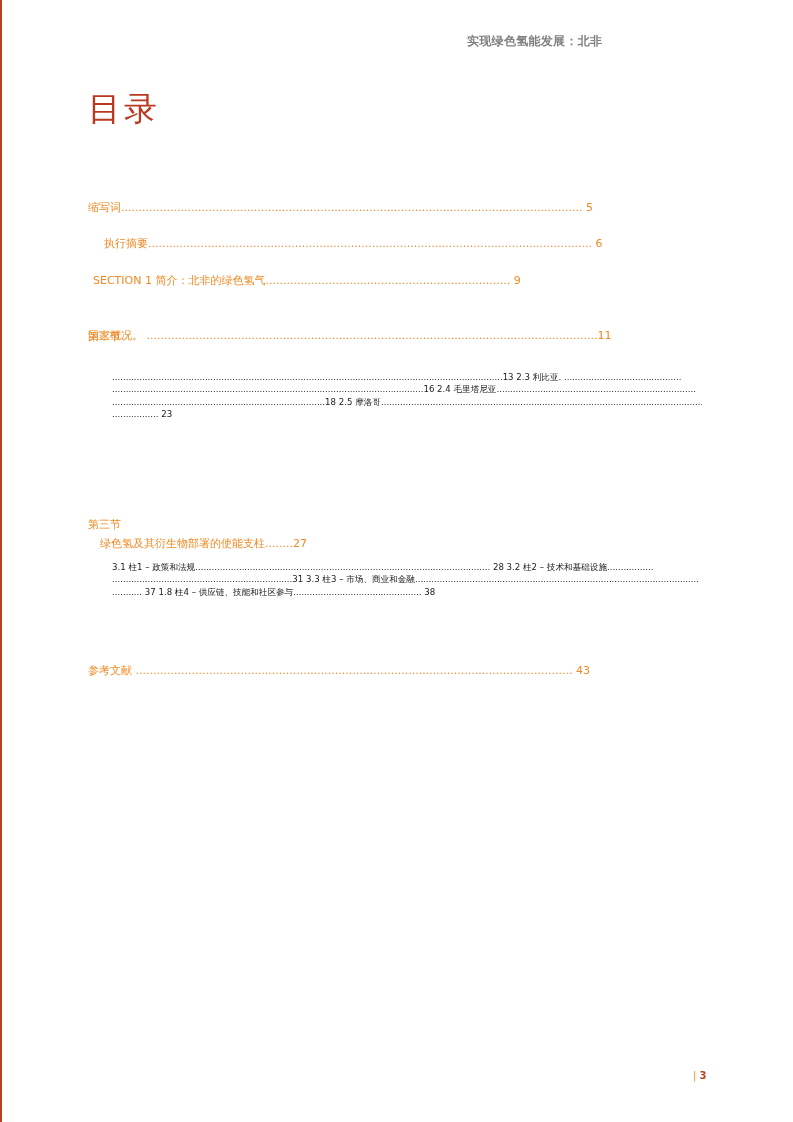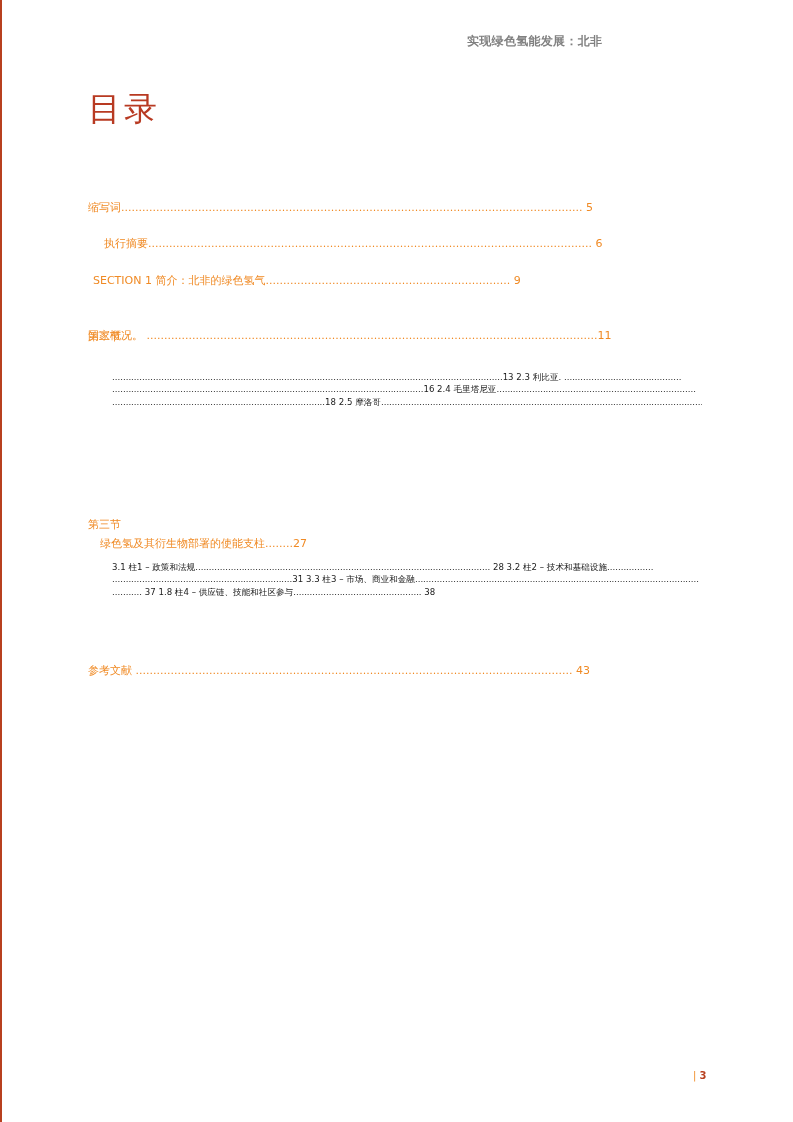--- a/index.html
+++ b/index.html
@@ -110,20 +110,21 @@
 </div>
 
 <div class="section-label" style="left:88px; top:330px;">第二节</div>
 <div class="toc-line" style="left:88px; top:329px;">
   <span>国家概况。</span> <span class="dots">.................................................................................................................................</span><span>11</span>
 </div>
 <div class="sub-block" style="top:371px;">
   <div class="sub-row">...............................................................................................................................................13 2.3 利比亚. ...........................................</div>
   <div class="sub-row">..................................................................................................................16 2.4 毛里塔尼亚.........................................................................</div>
   <div class="sub-row">..............................................................................18 2.5 摩洛哥.................................................................................................................................</div>
+  <div class="sub-row">................. 23</div>
 </div>
 
 <div class="section-label" style="left:88px; top:518px;">第三节</div>
 <div class="toc-line" style="left:88px; top:537px;margin-left:12px;">
   <span>绿色氢及其衍生物部署的使能支柱</span><span class="dots">........</span><span>27</span>
 </div>
 <div class="sub-block" style="top:561px;">
   <div class="sub-row">3.1 柱1 – 政策和法规............................................................................................................ 28 3.2 柱2 – 技术和基础设施.................</div>
   <div class="sub-row">..................................................................31 3.3 柱3 – 市场、商业和金融........................................................................................................</div>
   <div class="sub-row">........... 37 1.8 柱4 – 供应链、技能和社区参与............................................... 38</div>

